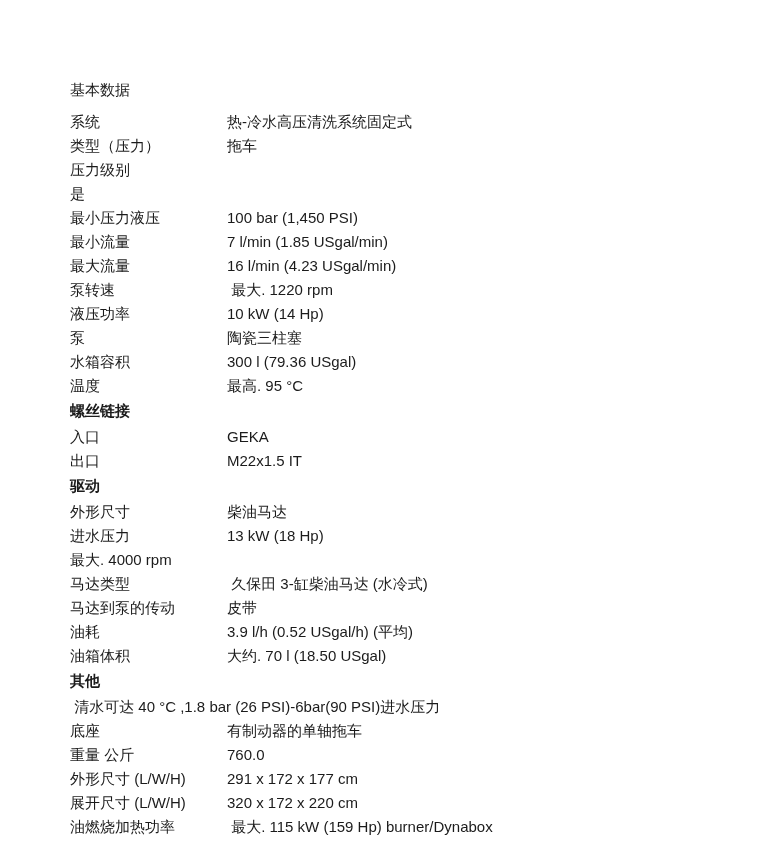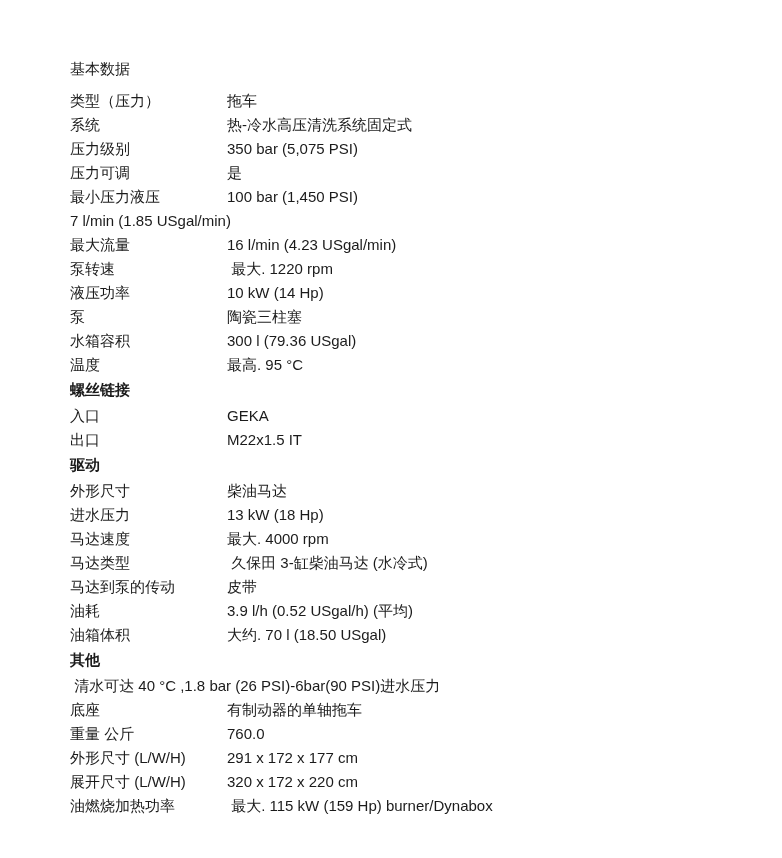--- a/index.html
+++ b/index.html
@@ -11,21 +11,21 @@
     width: 782px;
     height: 858px;
     position: relative;
     font-family: "Liberation Sans", "DejaVu Sans", sans-serif;
     color: #1b1b1b;
     overflow: hidden;
   }
   .spec-sheet {
     position: absolute;
     left: 70px;
-    top: 56px;
+    top: 77px;
     width: 660px;
   }
   .section-title {
     font-size: 15px;
     line-height: 24px;
     margin: 1px 0 2px 0;
     white-space: pre-wrap;
   }
   .section-title.bold {
     font-weight: 700;
@@ -49,45 +49,44 @@
   }
 </style>
 </head>
 <body style="color: rgb(27, 27, 27); background: rgb(255, 255, 255);">
 
 <div class="spec-sheet">
   <div class="section">
     <div class="section-title">基本数据</div>
     <div class="section-rows">
   <div class="spec-row">
+    <div class="spec-label">系统</div>
+    <div class="spec-value">热-冷水高压清洗系统固定式</div>
+  </div>
+
+  <div class="spec-row">
     <div class="spec-label">类型（压力）</div>
     <div class="spec-value">拖车</div>
   </div>
 
   <div class="spec-row">
-    <div class="spec-label">系统</div>
-    <div class="spec-value">热-冷水高压清洗系统固定式</div>
-  </div>
-
-  <div class="spec-row">
     <div class="spec-label">压力级别</div>
-    <div class="spec-value">350 bar (5,075 PSI)</div>
-  </div>
-
-  <div class="spec-row">
-    <div class="spec-label">压力可调</div>
+  </div>
+
+  <div class="spec-row">
     <div class="spec-value">是</div>
   </div>
 
   <div class="spec-row">
     <div class="spec-label">最小压力液压</div>
     <div class="spec-value">100 bar (1,450 PSI)</div>
   </div>
 
   <div class="spec-row">
+    <div class="spec-label">最小流量</div>
     <div class="spec-value">7 l/min (1.85 USgal/min)</div>
   </div>
 
   <div class="spec-row">
     <div class="spec-label">最大流量</div>
     <div class="spec-value">16 l/min (4.23 USgal/min)</div>
   </div>
 
   <div class="spec-row">
     <div class="spec-label">泵转速</div>
@@ -138,21 +137,20 @@
     <div class="spec-label">外形尺寸</div>
     <div class="spec-value">柴油马达</div>
   </div>
 
   <div class="spec-row">
     <div class="spec-label">进水压力</div>
     <div class="spec-value">13 kW (18 Hp)</div>
   </div>
 
   <div class="spec-row">
-    <div class="spec-label">马达速度</div>
     <div class="spec-value">最大. 4000 rpm</div>
   </div>
 
   <div class="spec-row">
     <div class="spec-label">马达类型</div>
     <div class="spec-value"> 久保田 3-缸柴油马达 (水冷式)</div>
   </div>
 
   <div class="spec-row">
     <div class="spec-label">马达到泵的传动</div>

